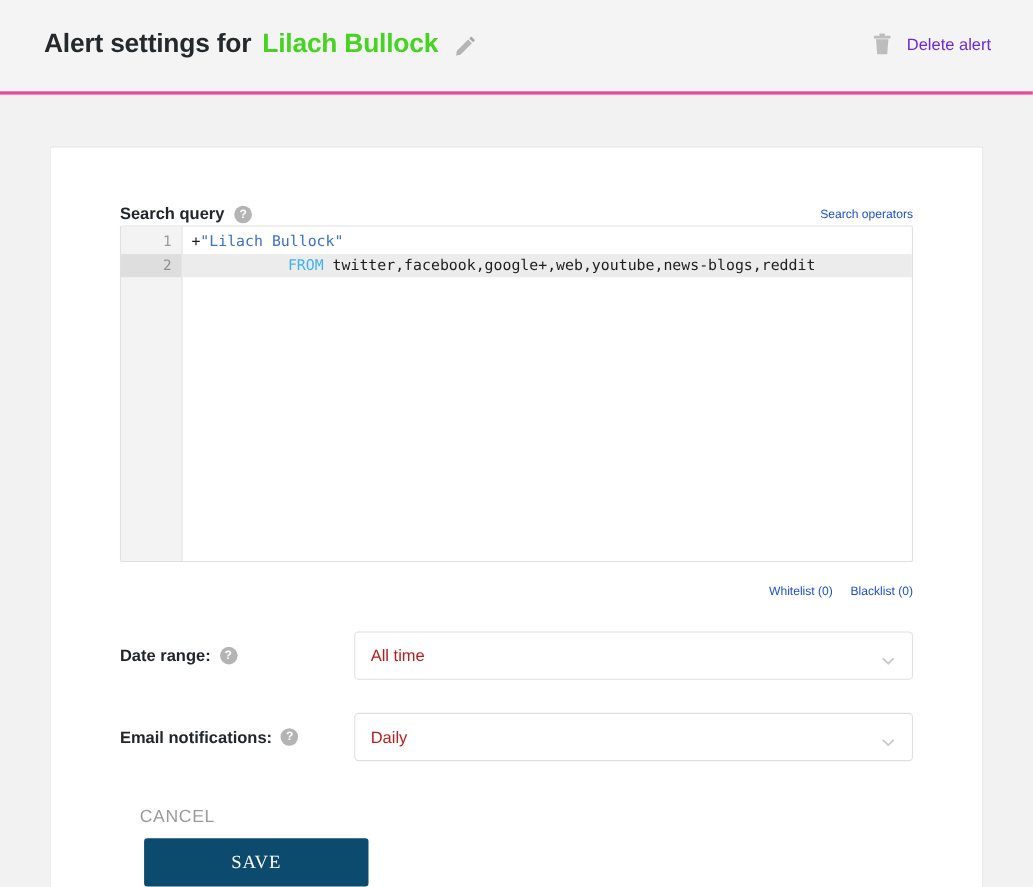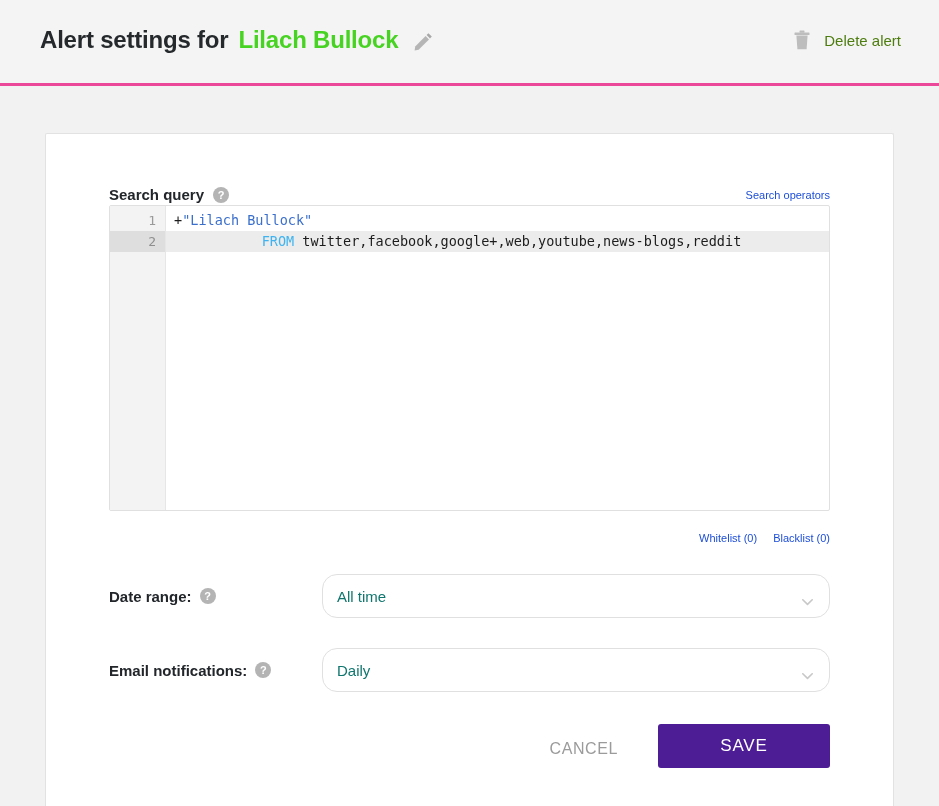--- a/index.html
+++ b/index.html
@@ -43,21 +43,21 @@
     top: 2px;
     cursor: pointer;
   }
   .delete-alert {
     position: absolute;
     right: 38px;
     top: 30px;
     display: flex;
     align-items: center;
     cursor: pointer;
-    color: #4d7c0f;
+    color: #6d28d9;
     font-size: 15px;
   }
   .trash-icon {
     width: 16px;
     height: 20px;
     margin-right: 14px;
     display: inline-block;
   }
 
   
@@ -179,67 +179,68 @@
     font-size: 15px;
     font-weight: bold;
     color: #22262a;
   }
   .form-label .help-icon { margin-left: 8px; }
   .select-box {
     position: relative;
     flex: 1 1 auto;
     height: 44px;
     border: 1px solid #e0e0e0;
-    border-radius: 15px;
+    border-radius: 4px;
     background: #ffffff;
     display: flex;
     align-items: center;
     padding: 0 14px;
     font-size: 15px;
-    color: #0f766e;
+    color: #b91c1c;
     cursor: pointer;
   }
   .chev {
     position: absolute;
     right: 16px;
     top: 50%;
     margin-top: -4px;
     width: 11px;
     height: 7px;
   }
 
   
   .actions {
     display: flex;
-    align-items: flex-end;
+    align-items: flex-start;
     justify-content: flex-end;
     margin-top: 32px;
+    flex-direction: column;
   }
   .btn-cancel {
     background: none;
     border: none;
     color: #9b9b9b;
     font-size: 16px;
     letter-spacing: 0.6px;
     cursor: pointer;
     padding: 10px 18px;
     font-family: "Liberation Sans", sans-serif;
   }
   .btn-save {
     margin-left: 22px;
-    width: 172px;
+    width: 204px;
     height: 44px;
-    background: #4c1d95;
+    background: #0c4a6e;
     border: none;
     border-radius: 3px;
     color: #ffffff;
     font-size: 17px;
     letter-spacing: 0.8px;
     cursor: pointer;
-    font-family: Liberation Sans, sans-serif;
+    font-family: Liberation Serif, serif;
   }
 </style>
 </head>
 <body>
 
 <div class="page-header">
 
   <div class="header-title">
     <span>Alert settings for</span>
     <span class="name">Lilach Bullock</span>

